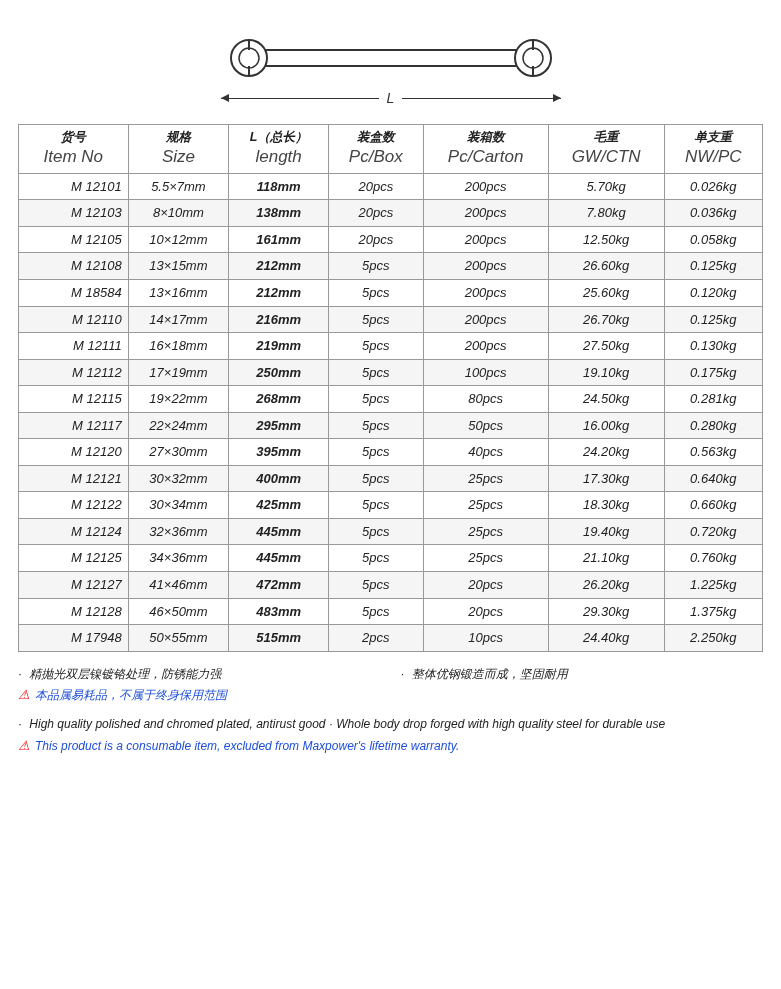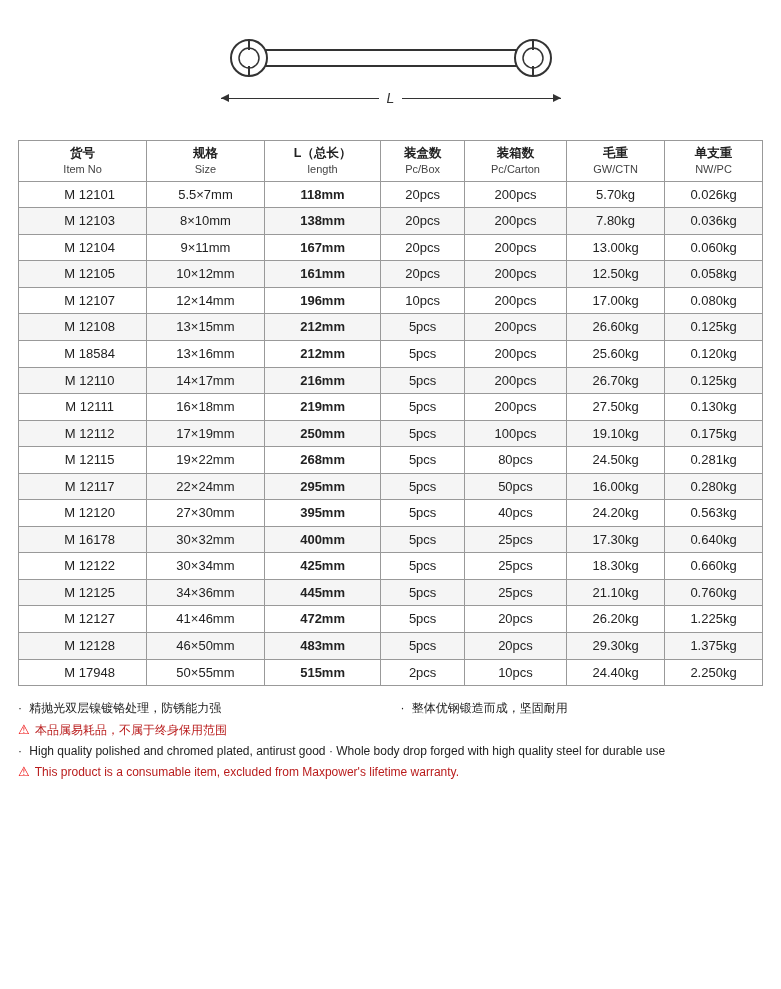--- a/index.html
+++ b/index.html
@@ -62,69 +62,71 @@
     .dim-label {
       font-size: 14px;
       font-style: italic;
       padding: 0 8px;
       color: #333;
     }
     
     .data-table {
       width: 100%;
       border-collapse: collapse;
-      margin-top: 26px;
+      margin-top: 10px;
       font-size: 13px;
+      font-style: italic;
     }
     .data-table th, .data-table td {
       border: 1px solid #999;
       text-align: center;
       padding: 4px 6px;
       line-height: 1.35;
     }
     .data-table thead tr:first-child th {
       background: #fff;
       font-weight: bold;
       font-size: 12.5px;
     }
     .data-table thead th .sub {
-      font-size: 11px;
+      font-size: 17px;
       font-weight: normal;
       color: #444;
       display: block;
     }
     .data-table tbody tr:nth-child(odd) {
       background: #fff;
     }
     .data-table tbody tr:nth-child(even) {
       background: #f5f5f5;
     }
     .data-table tbody td:nth-child(3) {
       font-weight: bold;
     }
     .data-table tbody td:first-child {
-      text-align: center;
+      text-align: right;
       padding-left: 20px;
     }
     
     .footer {
       margin-top: 12px;
       font-size: 12px;
       line-height: 1.7;
       color: #222;
+      font-style: italic;
     }
     .footer .row {
       display: flex;
       gap: 20px;
     }
     .footer .col {
       flex: 1;
     }
     .footer .warning {
-      color: #b91c1c;
+      color: #1d4ed8;
       font-size: 12px;
     }
     .footer .warning-icon {
       color: #e00;
       font-size: 13px;
       margin-right: 2px;
     }
     .footer .dot {
       margin-right: 4px;
     }
@@ -207,47 +209,29 @@
         <tr>
           <td>M 12103</td>
           <td>8×10mm</td>
           <td>138mm</td>
           <td>20pcs</td>
           <td>200pcs</td>
           <td>7.80kg</td>
           <td>0.036kg</td>
         </tr>
         <tr>
-          <td>M 12104</td>
-          <td>9×11mm</td>
-          <td>167mm</td>
-          <td>20pcs</td>
-          <td>200pcs</td>
-          <td>13.00kg</td>
-          <td>0.060kg</td>
-        </tr>
-        <tr>
           <td>M 12105</td>
           <td>10×12mm</td>
           <td>161mm</td>
           <td>20pcs</td>
           <td>200pcs</td>
           <td>12.50kg</td>
           <td>0.058kg</td>
         </tr>
         <tr>
-          <td>M 12107</td>
-          <td>12×14mm</td>
-          <td>196mm</td>
-          <td>10pcs</td>
-          <td>200pcs</td>
-          <td>17.00kg</td>
-          <td>0.080kg</td>
-        </tr>
-        <tr>
           <td>M 12108</td>
           <td>13×15mm</td>
           <td>212mm</td>
           <td>5pcs</td>
           <td>200pcs</td>
           <td>26.60kg</td>
           <td>0.125kg</td>
         </tr>
         <tr>
           <td>M 18584</td>
@@ -306,36 +290,45 @@
         <tr>
           <td>M 12120</td>
           <td>27×30mm</td>
           <td>395mm</td>
           <td>5pcs</td>
           <td>40pcs</td>
           <td>24.20kg</td>
           <td>0.563kg</td>
         </tr>
         <tr>
-          <td>M 16178</td>
+          <td>M 12121</td>
           <td>30×32mm</td>
           <td>400mm</td>
           <td>5pcs</td>
           <td>25pcs</td>
           <td>17.30kg</td>
           <td>0.640kg</td>
         </tr>
         <tr>
           <td>M 12122</td>
           <td>30×34mm</td>
           <td>425mm</td>
           <td>5pcs</td>
           <td>25pcs</td>
           <td>18.30kg</td>
           <td>0.660kg</td>
+        </tr>
+        <tr>
+          <td>M 12124</td>
+          <td>32×36mm</td>
+          <td>445mm</td>
+          <td>5pcs</td>
+          <td>25pcs</td>
+          <td>19.40kg</td>
+          <td>0.720kg</td>
         </tr>
         <tr>
           <td>M 12125</td>
           <td>34×36mm</td>
           <td>445mm</td>
           <td>5pcs</td>
           <td>25pcs</td>
           <td>21.10kg</td>
           <td>0.760kg</td>
         </tr>
@@ -381,21 +374,21 @@
           <span class="warning">本品属易耗品，不属于终身保用范围</span>
         </div>
       </div>
       <div class="col">
         <div>
           <span class="dot">·</span>
           <span>整体优钢锻造而成，坚固耐用</span>
         </div>
       </div>
     </div>
-    <div style="margin-top:0;">
+    <div style="margin-top:8px;">
       <div>
         <span class="dot">·</span>
         <span>High quality polished and chromed plated, antirust good</span>
         <span> · </span>
         <span>Whole body drop forged with high quality steel for durable use</span>
       </div>
       <div>
         <span class="warning-icon">⚠</span>
         <span class="warning">This product is a consumable item, excluded from Maxpower's lifetime warranty.</span>
       </div>

